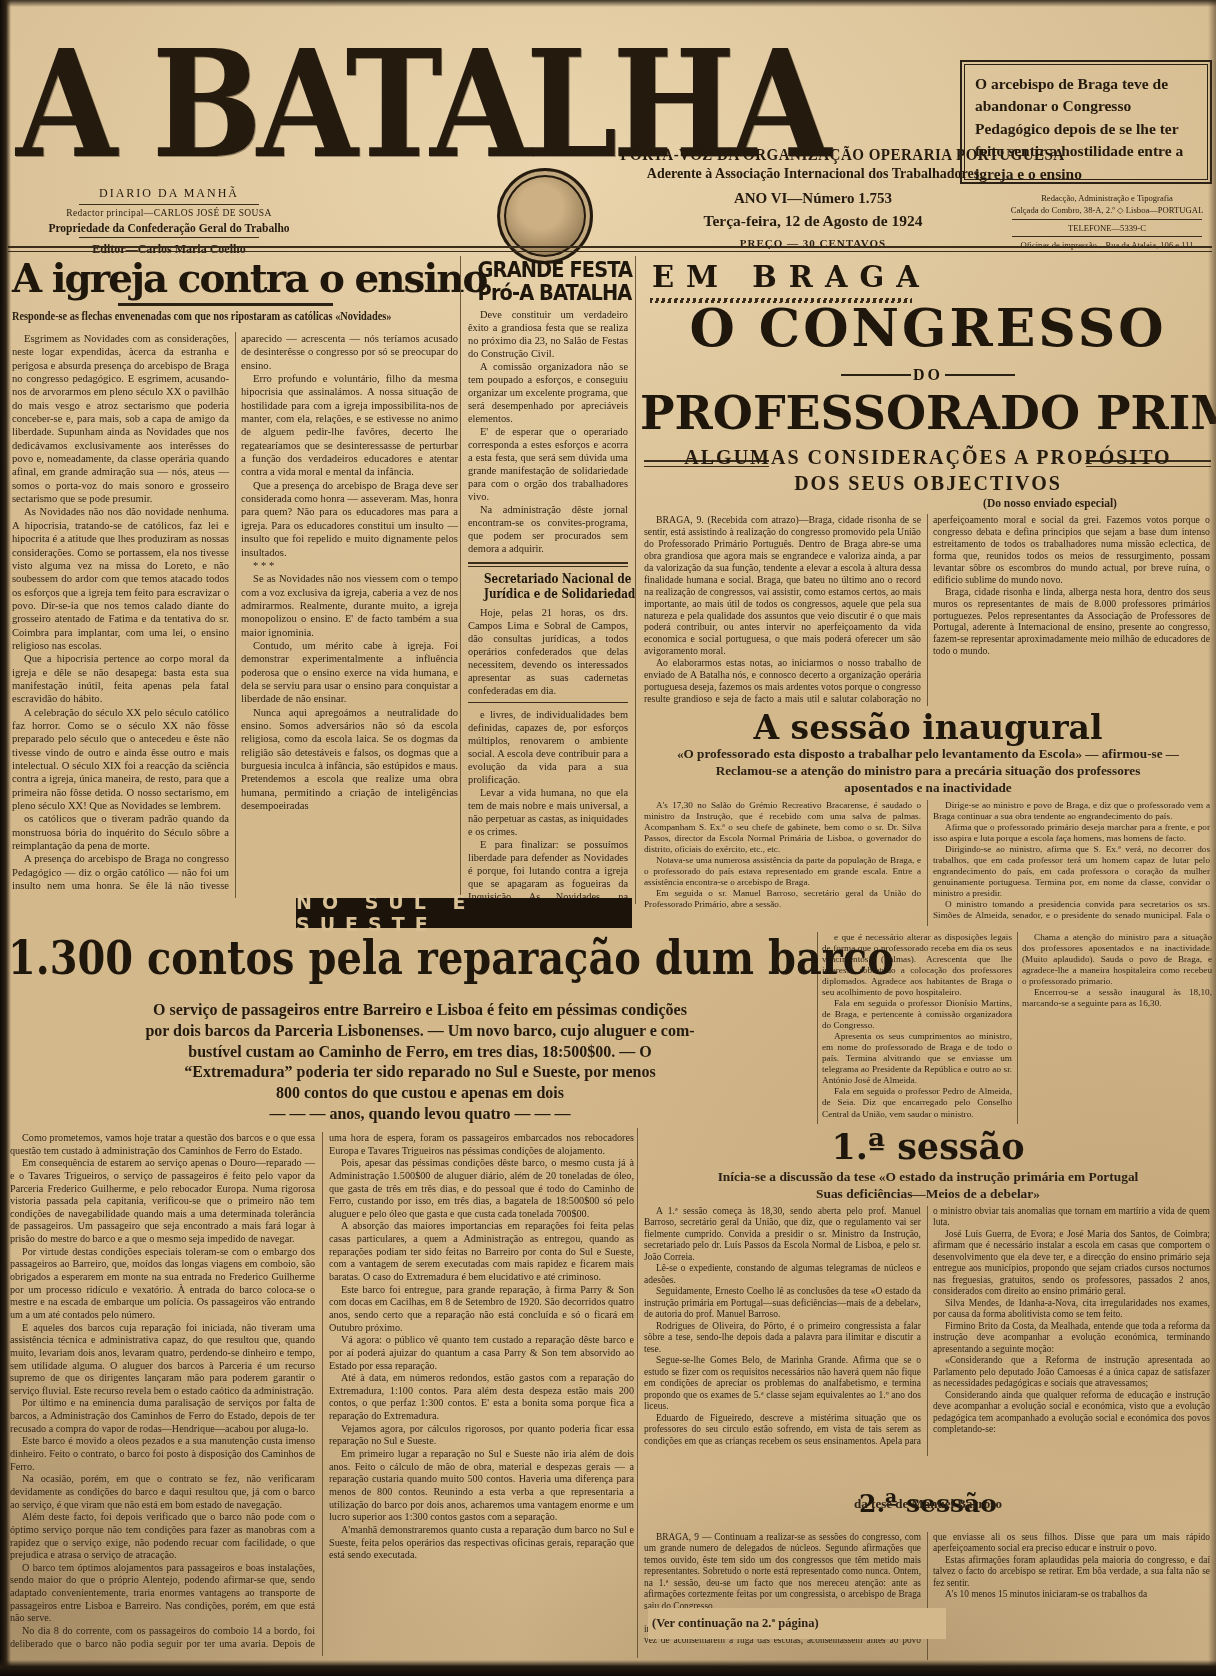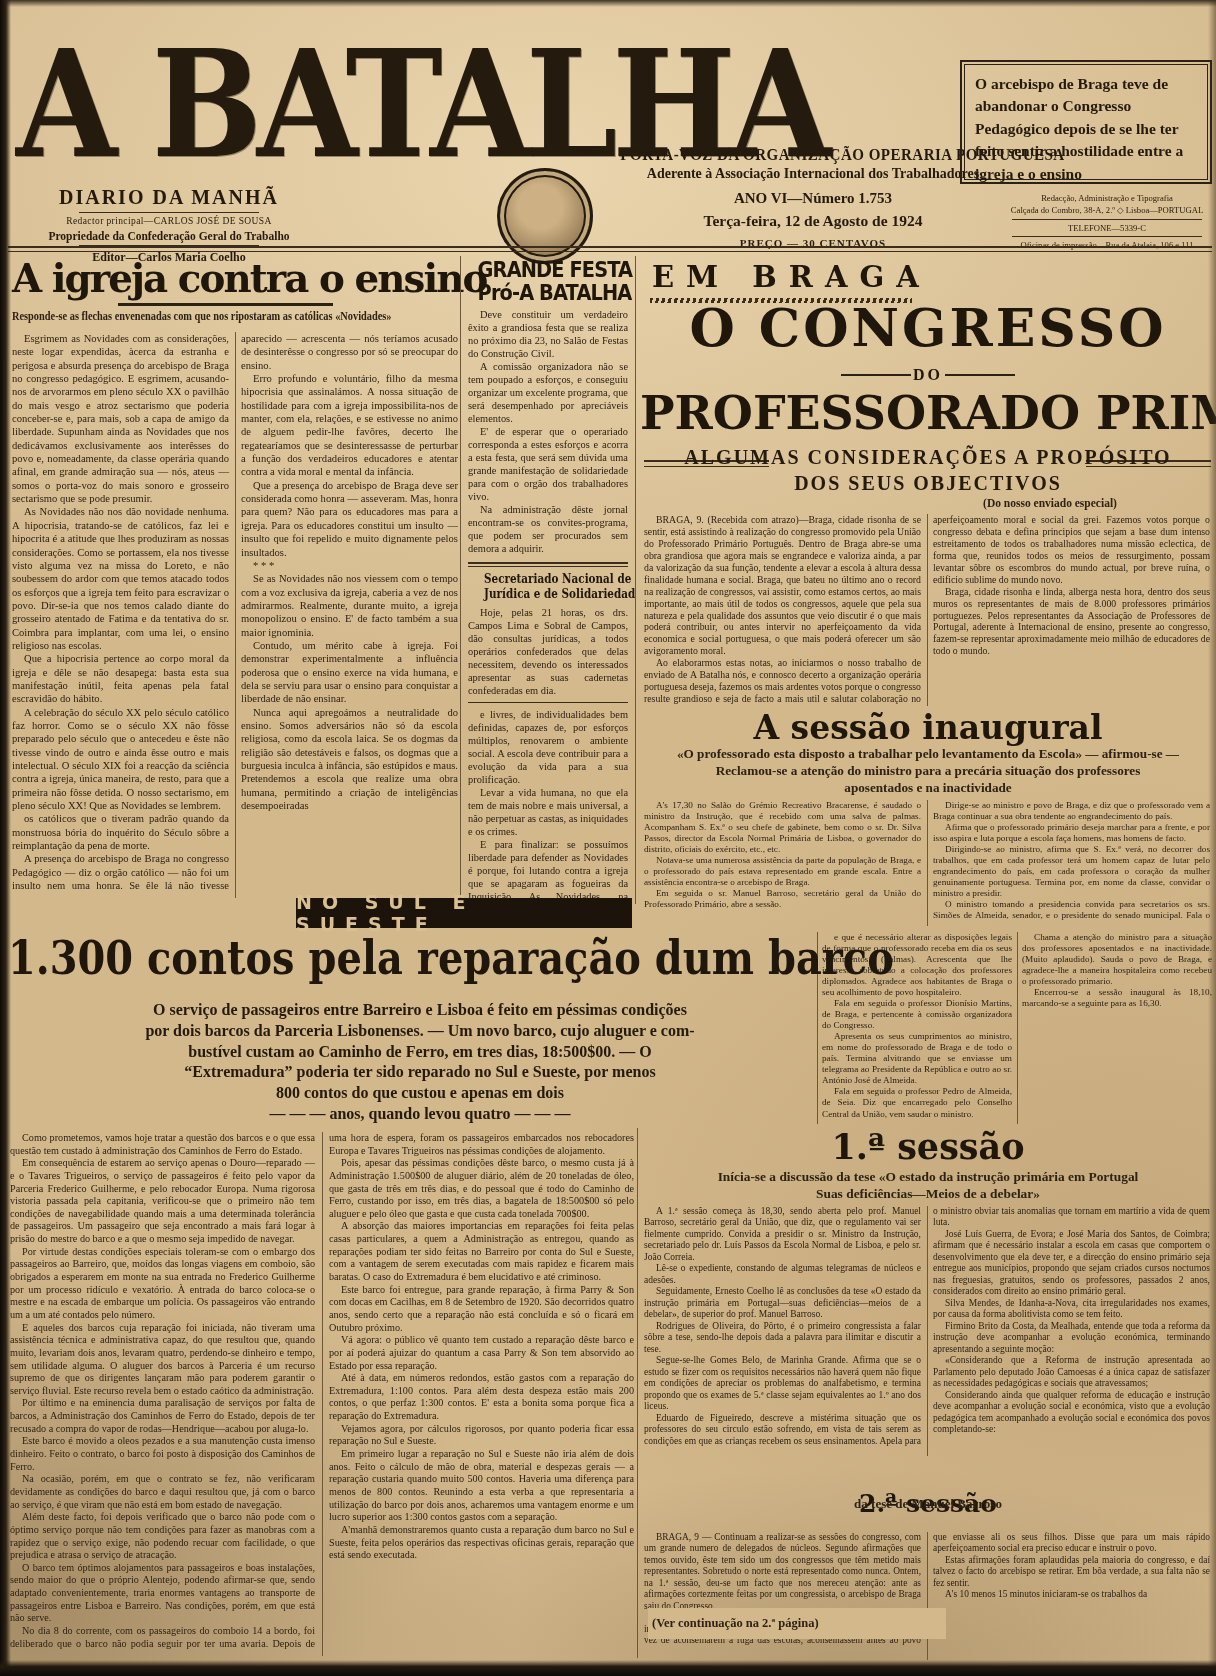--- a/index.html
+++ b/index.html
@@ -18,21 +18,21 @@
   .edge-right{left:1208px;top:0;width:8px;height:1676px;background:linear-gradient(to left,rgba(60,45,25,.5),rgba(0,0,0,0));}
 
   .hrule-double{border-top:2px solid #3a2d1c;border-bottom:1px solid #3a2d1c;height:3px;}
   .vline{width:1px;background:#6d5739;}
 
   
   .m-title{left:16px;top:30px;width:760px;font-family:"DejaVu Serif",serif;font-weight:bold;
     font-size:142px;line-height:1;color:#241a0e;letter-spacing:-6px;white-space:nowrap;
     transform:scale(0.92,1.04);transform-origin:left top;text-shadow:1px 1px 0 rgba(36,26,14,.4);}
   .m-left{left:14px;top:186px;width:310px;text-align:center;color:#241a0e;}
-  .m-left .l1{font-weight:bold;font-size:20px;letter-spacing:2px;}
+  .m-left .l1{font-weight:normal;font-size:12px;letter-spacing:2px;}
   .m-left .sep{width:180px;margin:3px auto;border-top:1px solid #3a2d1c;}
   .m-left .l2{font-weight:normal;font-size:9.5px;letter-spacing:.4px;}
   .m-left .l3{font-size:11.5px;font-weight:bold;margin-top:4px;}
   .m-left .l4{font-size:12px;font-weight:bold;margin-top:4px;}
   .m-seal{left:497px;top:168px;width:90px;height:90px;border-radius:50%;
     border:3px solid #241a0e;background:radial-gradient(circle at 45% 40%, #cdb184 30%, #8d7450 75%, #3c2e1a);
     box-shadow:inset 0 0 0 4px rgba(211,184,140,.9), inset 0 0 0 6px #241a0e;}
   .m-center{left:608px;top:146px;width:410px;text-align:center;color:#241a0e;}
   .m-center .c1{font-weight:bold;font-size:16px;letter-spacing:.5px;white-space:nowrap;transform:scaleX(.94);transform-origin:center;}
   .m-center .c2{font-weight:bold;font-size:14px;margin-top:2px;white-space:nowrap;}
@@ -241,21 +241,21 @@
     </div>
 
   <div class="abs sec-head s1-title">1.ª sessão</div>
   <div class="abs deck s1-deck">
       <p>Inícia-se a discussão da tese «O estado da instrução primária em Portugal</p>
       <p>Suas deficiências—Meios de a debelar»</p>
     </div>
   <div class="abs s1-body body-cols">
       <p>A 1.ª sessão começa às 18,30, sendo aberta pelo prof. Manuel Barroso, secretário geral da União, que diz, que o regulamento vai ser fielmente cumprido. Convida a presidir o sr. Ministro da Instrução, secretariado pelo dr. Luís Passos da Escola Normal de Lisboa, e pelo sr. João Correia.</p>
       <p>Lê-se o expediente, constando de algumas telegramas de núcleos e adesões.</p>
-      <p>Seguidamente, Ernesto Coelho lê as conclusões da tese «O estado da instrução primária em Portugal—suas deficiências—meios de a debelar», de superior do prof. Manuel Barroso.</p>
+      <p>Seguidamente, Ernesto Coelho lê as conclusões da tese «O estado da instrução primária em Portugal—suas deficiências—mais de a debelar», de autoria do prof. Manuel Barroso.</p>
       <p>Rodrigues de Oliveira, do Pôrto, é o primeiro congressista a falar sôbre a tese, sendo-lhe depois dada a palavra para ilimitar e discutir a tese.</p>
       <p>Segue-se-lhe Gomes Belo, de Marinha Grande. Afirma que se o estudo se fizer com os requisitos necessários não haverá quem não fique em condições de apreciar os problemas do analfabetismo, e termina propondo que os exames de 5.ª classe sejam equivalentes ao 1.º ano dos liceus.</p>
       <p>Eduardo de Figueiredo, descreve a mistérima situação que os professores do seu circulo estão sofrendo, em vista de tais serem as condições em que as crianças recebem os seus ensinamentos. Apela para o ministro obviar tais anomalias que tornam em martírio a vida de quem luta.</p>
       <p>José Luís Guerra, de Evora; e José Maria dos Santos, de Coimbra; afirmam que é necessário instalar a escola em casas que comportem o desenvolvimento que ela deve ter, e a direcção do ensino primário seja entregue aos municípios, propondo que sejam criados cursos nocturnos nas freguesias, gratuitos, sendo os professores, passados 2 anos, considerados com direito ao ensino primário geral.</p>
       <p>Silva Mendes, de Idanha-a-Nova, cita irregularidades nos exames, por causa da forma abolitivista como se tem feito.</p>
       <p>Firmino Brito da Costa, da Mealhada, entende que toda a reforma da instrução deve acompanhar a evolução económica, terminando apresentando a seguinte moção:</p>
       <p>«Considerando que a Reforma de instrução apresentada ao Parlamento pelo deputado João Camoesas é a única capaz de satisfazer as necessidades pedagógicas e sociais que atravessamos;</p>
       <p>Considerando ainda que qualquer reforma de educação e instrução deve acompanhar a evolução social e económica, visto que a evolução pedagógica tem acompanhado a evolução social e económica dos povos completando-se:</p>
     </div>
 

